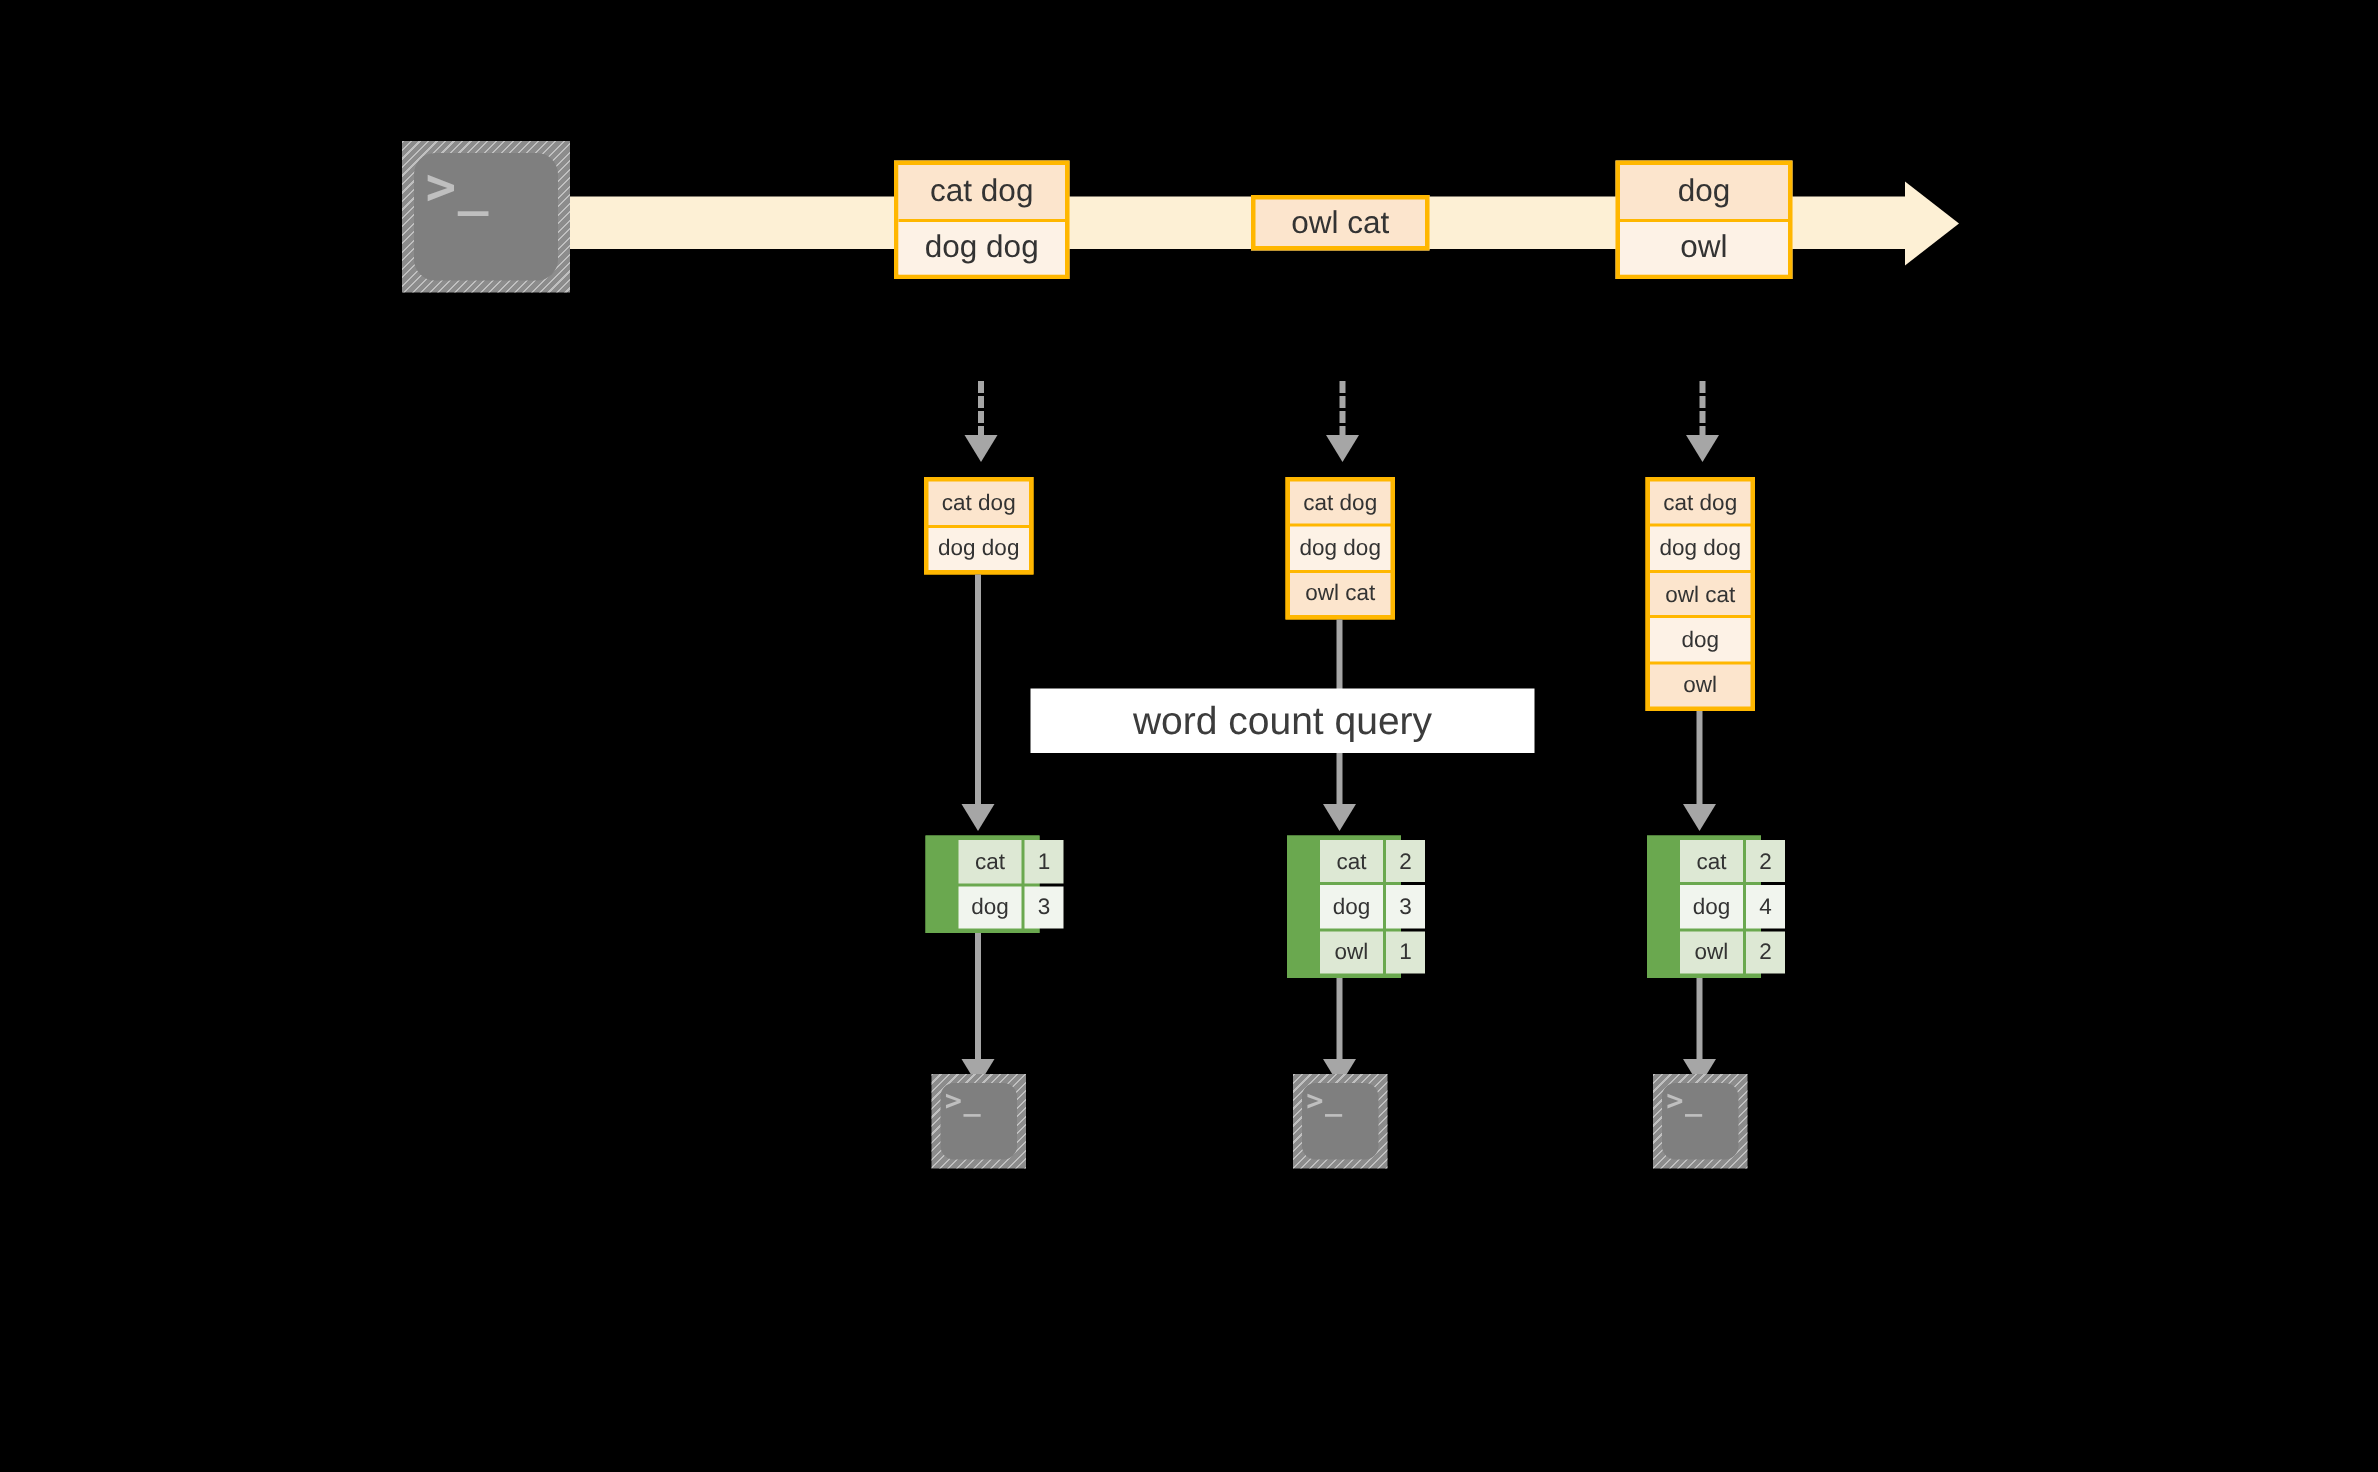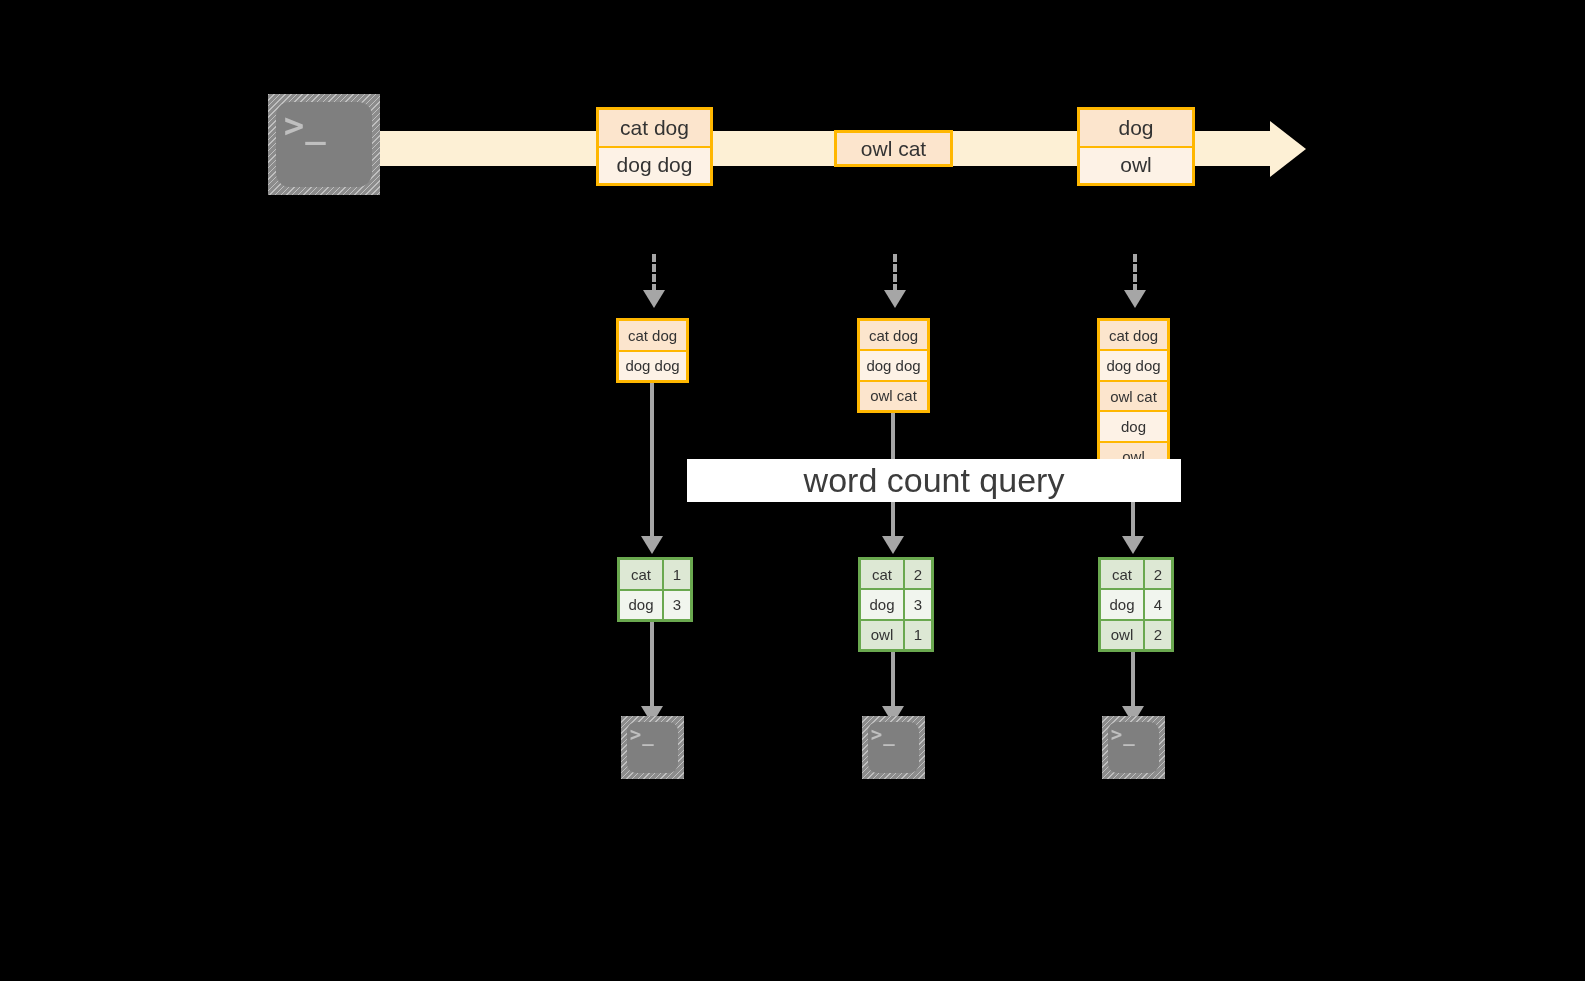--- a/index.html
+++ b/index.html
@@ -123,20 +123,21 @@
 
   
   .result {
     position: absolute;
     box-sizing: border-box;
     border: 3px solid #6aa84f;
     background: #6aa84f;
     display: flex;
     flex-direction: column;
     gap: 2px;
+    padding-left: 19px;
   }
   .result .rrow {
     flex: 1 1 0;
     display: flex;
     gap: 2px;
   }
   .result .rcell {
     display: flex;
     align-items: center;
     justify-content: center;
@@ -236,21 +237,21 @@
 
   <div class="vline" style="left:650px; top:383px; height:155px;"></div>
   <div class="vhead" style="left:641px; top:536px;"></div>
 
   <div class="vline" style="left:891px; top:413px; height:125px;"></div>
   <div class="vhead" style="left:882px; top:536px;"></div>
 
   <div class="vline" style="left:1131px; top:474px; height:64px;"></div>
   <div class="vhead" style="left:1122px; top:536px;"></div>
 
-  <div class="query-label" style="left:687px; top:459px; width:494px; height:43px; font-size:34px;">
+  <div class="query-label" style="left:687px; top:459px; width:336px; height:43px; font-size:26px;">
     <span>word count query</span>
   </div>
 
   <div class="result" style="left:617px; top:557px; width:76px; height:65px;">
     <div class="rrow">
       <div class="rcell key">cat</div>
       <div class="rcell val">1</div>
     </div>
     <div class="rrow alt">
       <div class="rcell key">dog</div>

